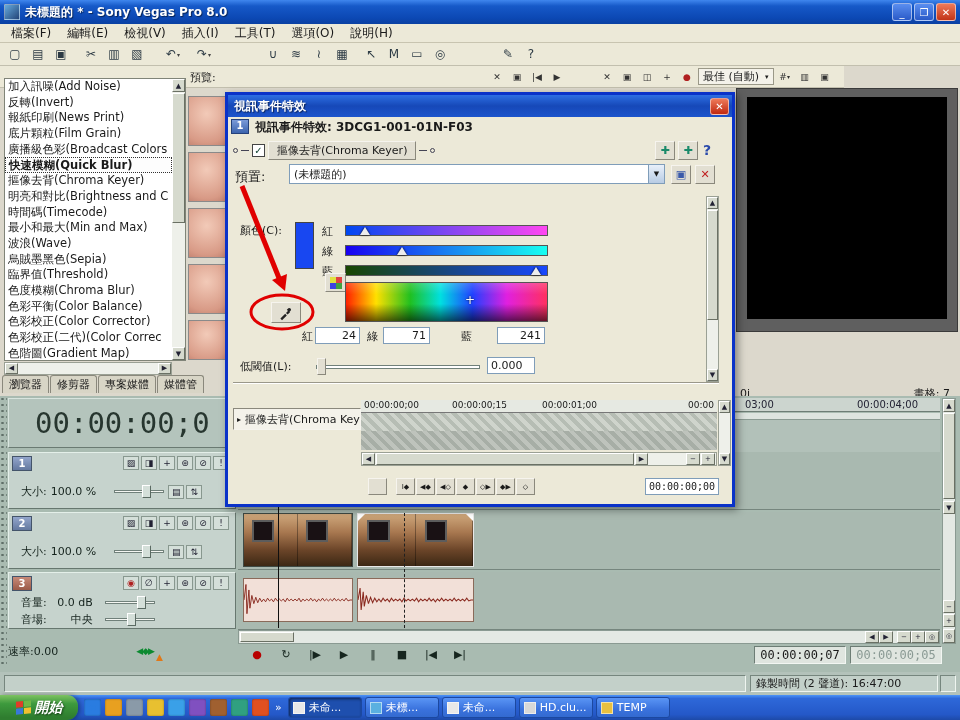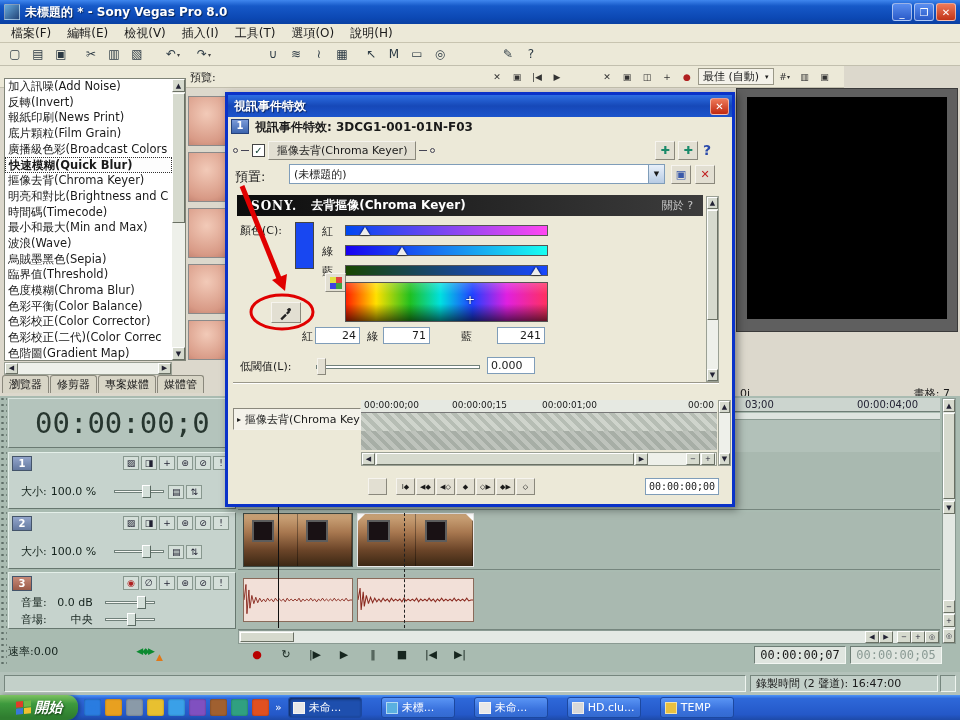--- a/index.html
+++ b/index.html
@@ -576,25 +576,20 @@
       <div class="abs" style="left:475px;top:25px;color:#2a4aaa;font-weight:bold;font-size:14px">?</div>
 
       <span class="abs" style="left:7px;top:51px;font-size:13px">預置:</span>
       <div class="abs flex" style="left:61px;top:47px;width:376px;height:20px;background:#fff;border:1px solid #7f9db9">
         <span style="flex:1;padding-left:4px;font-size:11px">(未標題的)</span>
         <div style="width:16px;height:18px;background:linear-gradient(180deg,#e8f0fa,#b8cce4);border-left:1px solid #7f9db9;font-size:7px;display:flex;align-items:center;justify-content:center">▼</div>
       </div>
       <div class="dbtn bo abs" style="left:443px;top:48px;color:#3a5aaa">▣</div>
       <div class="dbtn bo abs" style="left:467px;top:48px;color:#c02020">✕</div>
 
-      <div id="sony-bar">
-        <span style="font-family:'DejaVu Serif',serif;font-weight:bold;letter-spacing:1px;padding:0 14px">SONY.</span>
-        <span style="font-weight:bold;flex:1">去背摳像(Chroma Keyer)</span>
-        <span style="color:#c8c8c8;font-size:11px;padding-right:10px">關於 ?</span>
-      </div>
 
       <span class="abs" style="left:12px;top:106px;font-size:11px">顏色(C):</span>
       <div class="abs" style="left: 67px; top: 105px; width: 19px; height: 47px; border: 1px solid rgb(68, 68, 68); background: rgb(24, 71, 241);"></div>
 
       <span class="abs" style="left:94px;top:107px;font-size:11px">紅</span>
       <div class="chbar" style="left:117px;top:108px;background:linear-gradient(90deg,rgb(0,71,241),rgb(255,71,241))">
           <div class="ch-marker" style="left: calc(9.4% - 5px);"></div>
         </div>
       <span class="abs" style="left:94px;top:127px;font-size:11px">綠</span>
       <div class="chbar" style="left:117px;top:128px;background:linear-gradient(90deg,rgb(24,0,241),rgb(24,255,241))">
@@ -730,21 +725,21 @@
           <span></span>
         </div>
         <div class="ql-icon" style="background: rgb(48, 160, 128); color: rgb(48, 160, 128);">
           <span></span>
         </div>
         <div class="ql-icon" style="background: rgb(224, 80, 32); color: rgb(224, 80, 32);">
           <span></span>
         </div>
       </div>
     <span style="color:#fff;font-size:11px">»</span>
-    <div class="flex" style="gap:19px;padding:0 6px" id="task-buttons">
+    <div class="flex" style="gap:3px;padding:0 6px" id="task-buttons">
 
     <div class="task-btn active">
           <span class="task-ico" style="background: rgb(232, 232, 232);"></span>
           <span>未命...</span>
         </div>
         <div class="task-btn">
           <span class="task-ico" style="background: rgb(90, 176, 224);"></span>
           <span>未標...</span>
         </div>
         <div class="task-btn">

